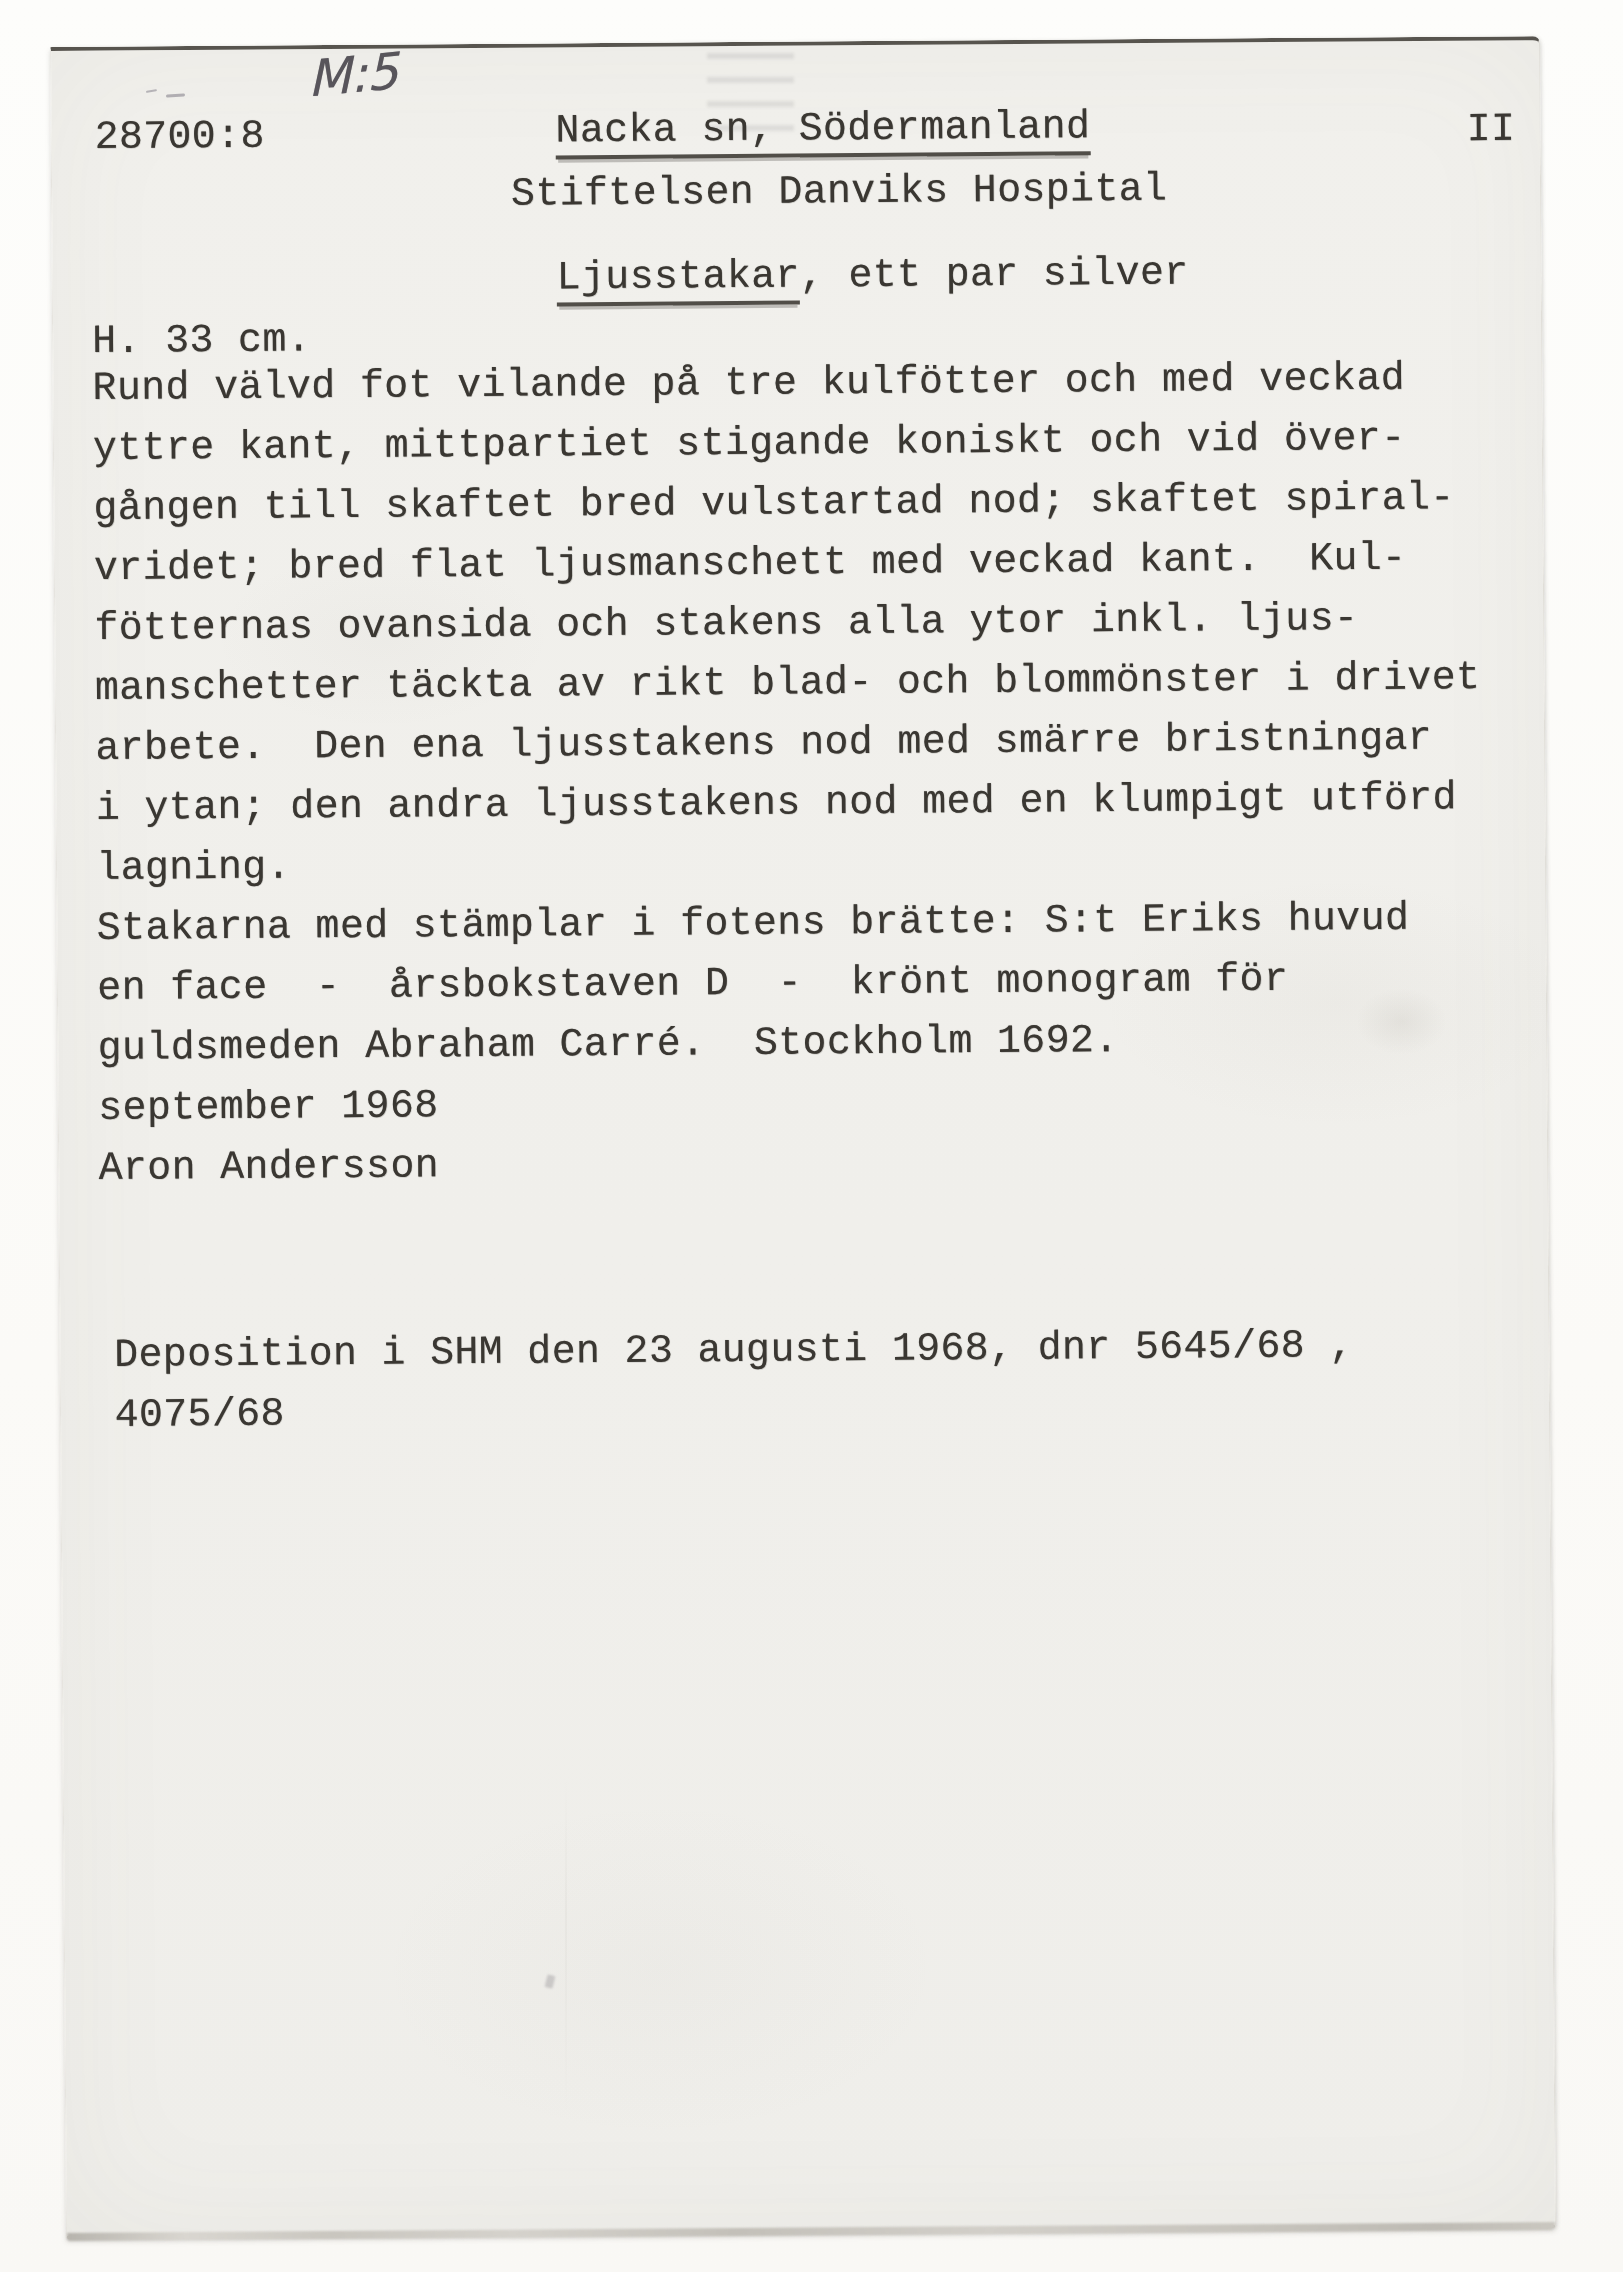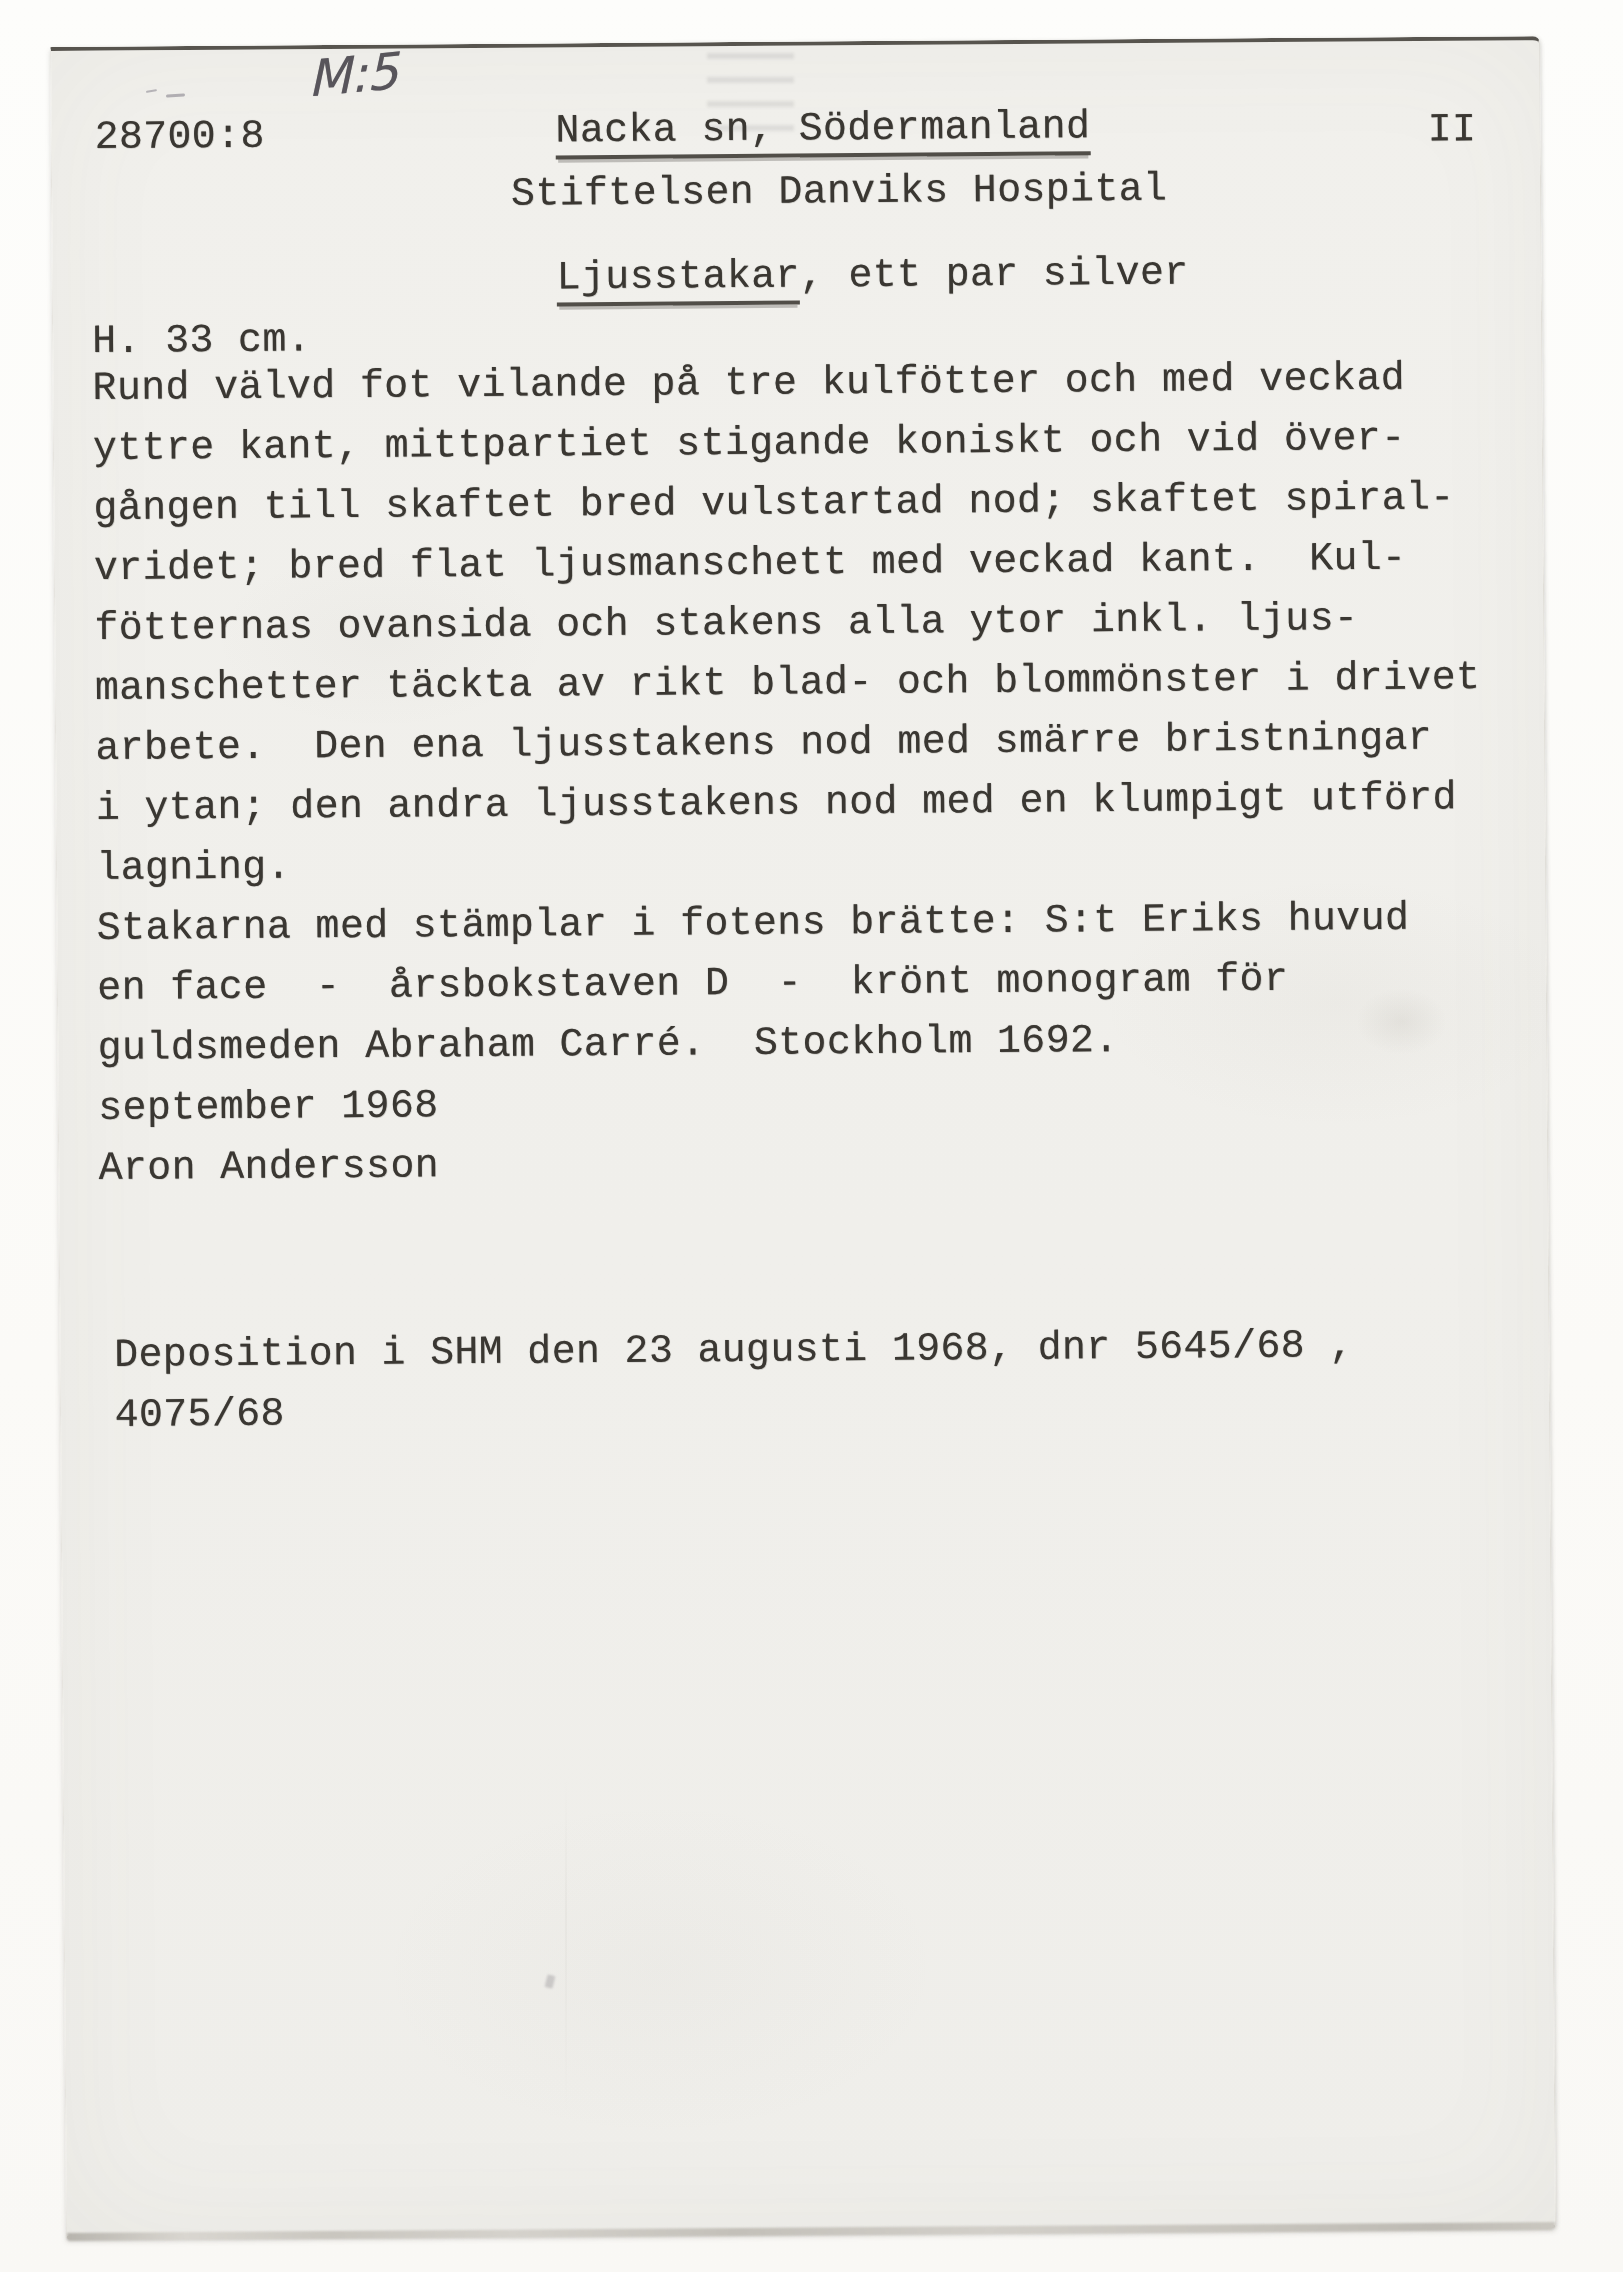--- a/index.html
+++ b/index.html
@@ -160,21 +160,21 @@
   <div class="crease"></div>
 
   <div class="content">
 
     <div class="handwriting">M:5</div>
 
     <div class="tline" style="left:103px; top:108px;">28700:8</div>
 
     <div class="tline" style="left:564px; top:105px;"><span class="u-heavy">Nacka sn, Södermanland</span></div>
 
-    <div class="tline" style="left:1436px; top:111px;">II</div>
+    <div class="tline" style="left:1475px; top:111px;">II</div>
 
     <div class="tline" style="left:519px; top:168px;">Stiftelsen Danviks Hospital</div>
 
     <div class="tline" style="left:564px; top:252px;"><span class="u-heavy">Ljusstakar</span><span>, ett par silver</span></div>
 
     <div class="tline" style="left:99px; top:312px;">H. 33 cm.</div>
 
     <div class="block" style="left:99px; top:359px;">
       <div class="tline-flow">Rund välvd fot vilande på tre kulfötter och med veckad</div>
       <div class="tline-flow">yttre kant, mittpartiet stigande koniskt och vid över-</div>

